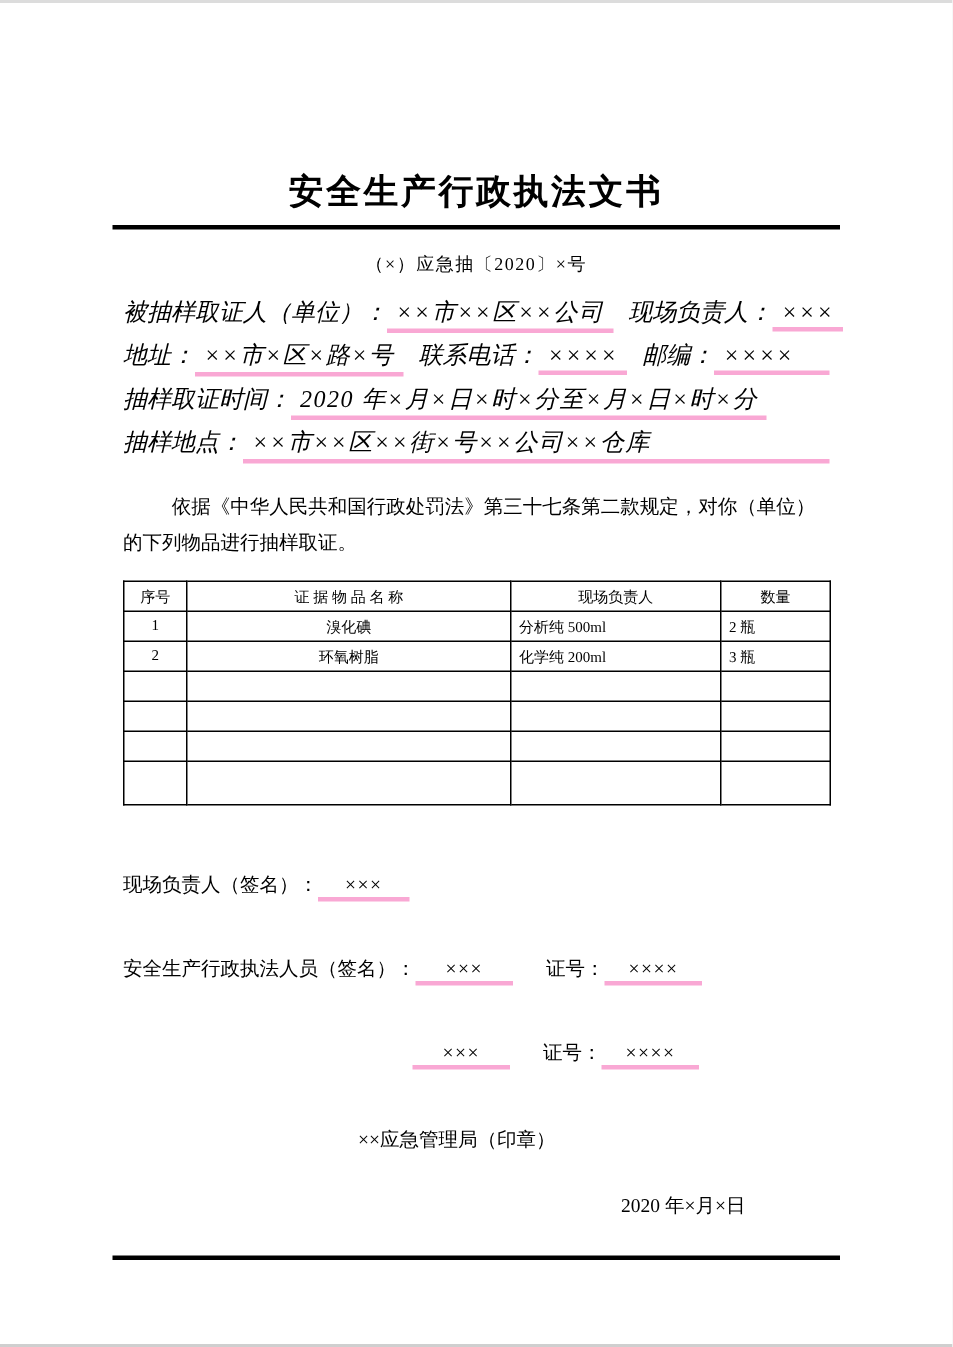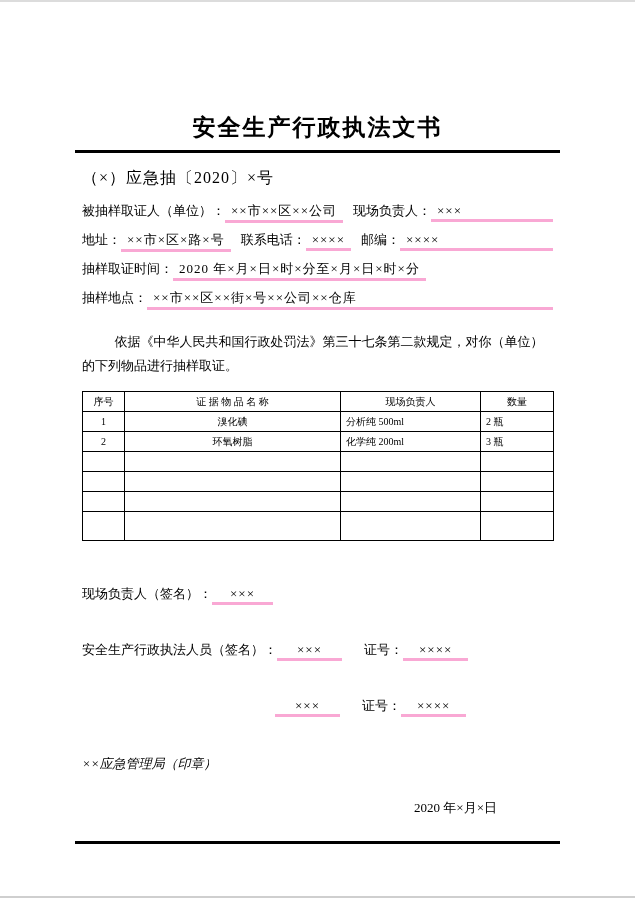--- a/index.html
+++ b/index.html
@@ -15,23 +15,23 @@
 
   .title {
     font-size: 23px; font-weight: bold; text-align: center;
     padding-top: 110px; letter-spacing: 2px; margin: 0;
   }
   .rule { border: none; border-top: 3px solid #000; margin: 7px -7px 0 -7px; }
   .subtitle {
     font-size: 22px; font-weight: bold; text-align: center;
     margin: 5px 0 0 0; letter-spacing: 3px;
   }
-  .doc-number { font-size: 16px; margin-top: 15px; letter-spacing: 1px; }
+  .doc-number { font-size: 12px; text-align: center; margin-top: 15px; letter-spacing: 1px; }
 
-  .fields { margin-top: 13px; font-size: 13px; }
+  .fields { margin-top: 13px; font-size: 16px; font-style: italic; }
   .fline { display: flex; align-items: baseline; height: 29px; white-space: nowrap; }
   .lbl { flex: none; }
   .u { border-bottom: 3px solid #f9a8d4; padding: 0 6px; letter-spacing: 1px; }
   .grow { flex: 1; }
   .sp { display: inline-block; width: 10px; flex: none; }
 
   .para { font-size: 13px; line-height: 24px; margin-top: 12px; text-indent: 2.5em; }
 
   table { width: 100%; border-collapse: collapse; margin-top: 8px; table-layout: fixed; }
   th, td {
@@ -42,21 +42,21 @@
   td.c { text-align: center; }
   td.l { text-align: left; }
   tr.tall td { height: 29px; }
 
   .sig { margin-top: 44px; font-size: 13px; }
   .sigline { margin-bottom: 14px; display: flex; align-items: baseline; white-space: nowrap; margin-top: 36px; }
   .indent2 { padding-left: 193px; }
   .wgap { display: inline-block; width: 22px; flex: none; }
 
   .footer { margin-top: 38px; font-size: 13px; }
-  .authority { text-align: left; padding-right: 26px; font-style: italic; }
+  .authority { text-align: center; padding-right: 26px; }
   .date { text-align: right; margin-top: 26px; padding-right: 56px; }
   .bottom-rule { border: none; border-top: 3px solid #000; margin: 24px -7px 0 -7px; }
 </style>
 </head>
 <body>
 
 <div class="page">
   <div class="inner">
 
     <h1 class="title">安全生产行政执法文书</h1>

